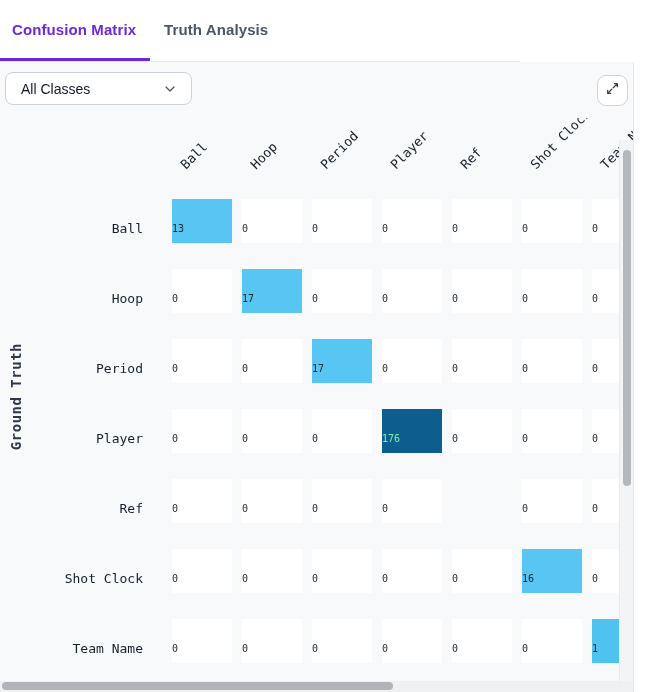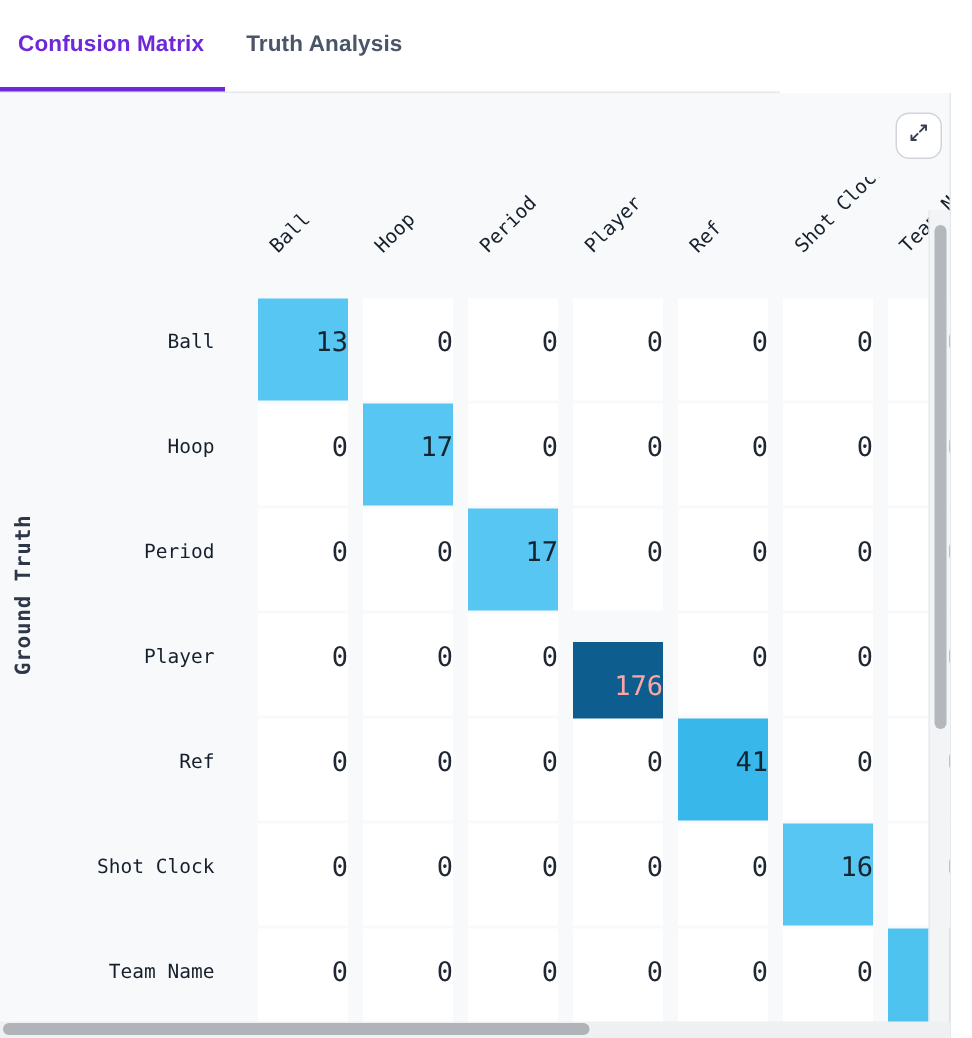--- a/index.html
+++ b/index.html
@@ -56,23 +56,23 @@
   .rows-viewport {
     position:absolute; left:0; top:130px; width:634px; height:490px; overflow:hidden;
   }
   .mrow { position:absolute; left:0; width:660px; height:60px; }
   .row-label {
     position:absolute; left:0; top:0; width:143px; height:60px; line-height:60px;
     text-align:right; font-family:"DejaVu Sans Mono", monospace;
     font-size:13px; color:#16202c; white-space:nowrap;
   }
   .cell {
-    position:absolute; top:0; width:60px; height:68px; line-height:60px;
-    text-align:right; background:#ffffff; cursor:pointer;
-    font-family:"DejaVu Sans Mono", monospace; font-size:18px; color:#1f2733;
+    position:absolute; top:0; width:60px; height:44px; line-height:60px;
+    text-align:left; background:#ffffff; cursor:pointer;
+    font-family:"DejaVu Sans Mono", monospace; font-size:10px; color:#1f2733;
   }
   .cell.last-col { padding-right:10px; }
   
   .gt-label {
     position:absolute; left:8px; top:281px;
     writing-mode:vertical-rl; transform:rotate(180deg);
     font-family:"DejaVu Sans Mono", monospace; font-weight:bold;
     font-size:14px; color:#2d3748; letter-spacing:0.5px;
   }
   
@@ -106,20 +106,28 @@
     <div class="tab active">
       <span>Confusion Matrix</span>
     </div>
     <div class="tab">
       <span>Truth Analysis</span>
     </div>
   </div>
 
   <div class="panel">
 
+    <div class="select">
+      <span>All Classes</span>
+      <span class="chev">
+        <svg width="16" height="16" viewBox="0 0 20 20">
+            <polyline class="chev-stroke" points="5,7.5 10,12.5 15,7.5"></polyline>
+          </svg>
+      </span>
+    </div>
 
 
     <div class="expand-btn">
       <span>
         <svg width="15" height="15" viewBox="0 0 20 20">
           <path class="icon-stroke" d="M12.5 3.5 H16.5 V7.5 M16.5 3.5 L11 9 M7.5 16.5 H3.5 V12.5 M3.5 16.5 L9 11"></path>
         </svg>
       </span>
     </div>
 
@@ -162,32 +170,31 @@
           <div class="cell" style="left: 382px; background: rgb(255, 255, 255);">0</div>
           <div class="cell" style="left: 452px; background: rgb(255, 255, 255);">0</div>
           <div class="cell" style="left: 522px; background: rgb(255, 255, 255);">0</div>
           <div class="cell last-col" style="left: 592px; background: rgb(255, 255, 255);">0</div>
         </div>
         <div class="mrow" style="top: 217px;">
           <div class="row-label">Player</div>
           <div class="cell" style="left: 172px; background: rgb(255, 255, 255);">0</div>
           <div class="cell" style="left: 242px; background: rgb(255, 255, 255);">0</div>
           <div class="cell" style="left: 312px; background: rgb(255, 255, 255);">0</div>
-          <div class="cell" style="left: 382px; background: rgb(13, 93, 143); color: #fca5a5; margin-top: 19px;">176</div>
+          <div class="cell" style="left: 382px; background: rgb(13, 93, 143); color: #86efac;">176</div>
           <div class="cell" style="left: 452px; background: rgb(255, 255, 255);">0</div>
           <div class="cell" style="left: 522px; background: rgb(255, 255, 255);">0</div>
           <div class="cell last-col" style="left: 592px; background: rgb(255, 255, 255);">0</div>
         </div>
         <div class="mrow" style="top: 287px;">
           <div class="row-label">Ref</div>
           <div class="cell" style="left: 172px; background: rgb(255, 255, 255);">0</div>
           <div class="cell" style="left: 242px; background: rgb(255, 255, 255);">0</div>
           <div class="cell" style="left: 312px; background: rgb(255, 255, 255);">0</div>
           <div class="cell" style="left: 382px; background: rgb(255, 255, 255);">0</div>
-          <div class="cell" style="left: 452px; background: rgb(56, 183, 234); color: rgb(22, 36, 47);">41</div>
           <div class="cell" style="left: 522px; background: rgb(255, 255, 255);">0</div>
           <div class="cell last-col" style="left: 592px; background: rgb(255, 255, 255);">0</div>
         </div>
         <div class="mrow" style="top: 357px;">
           <div class="row-label">Shot Clock</div>
           <div class="cell" style="left: 172px; background: rgb(255, 255, 255);">0</div>
           <div class="cell" style="left: 242px; background: rgb(255, 255, 255);">0</div>
           <div class="cell" style="left: 312px; background: rgb(255, 255, 255);">0</div>
           <div class="cell" style="left: 382px; background: rgb(255, 255, 255);">0</div>
           <div class="cell" style="left: 452px; background: rgb(255, 255, 255);">0</div>

